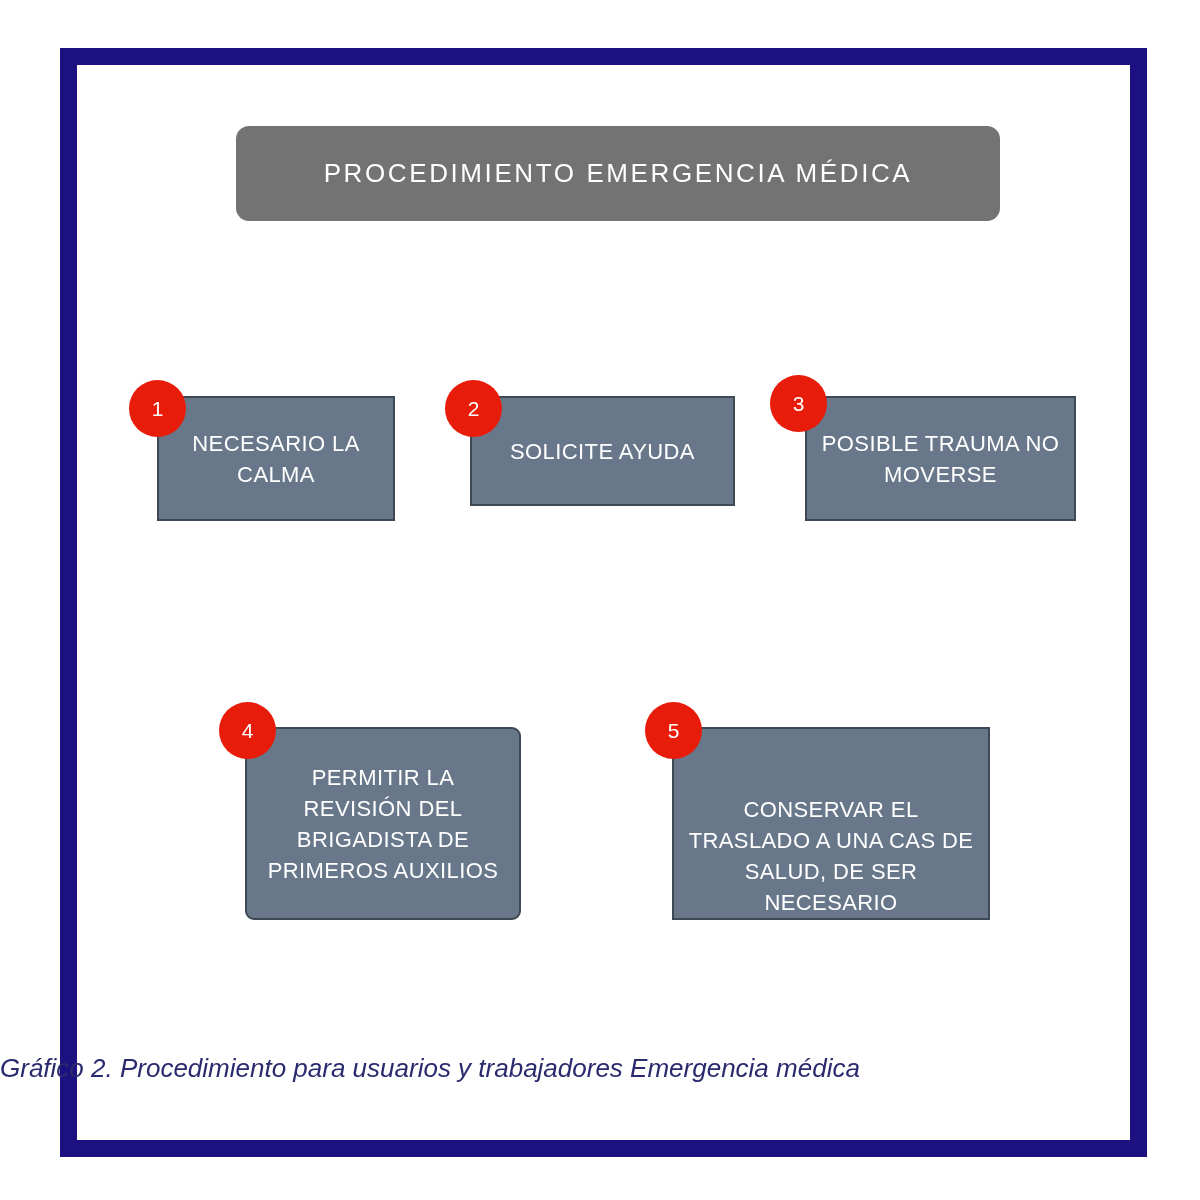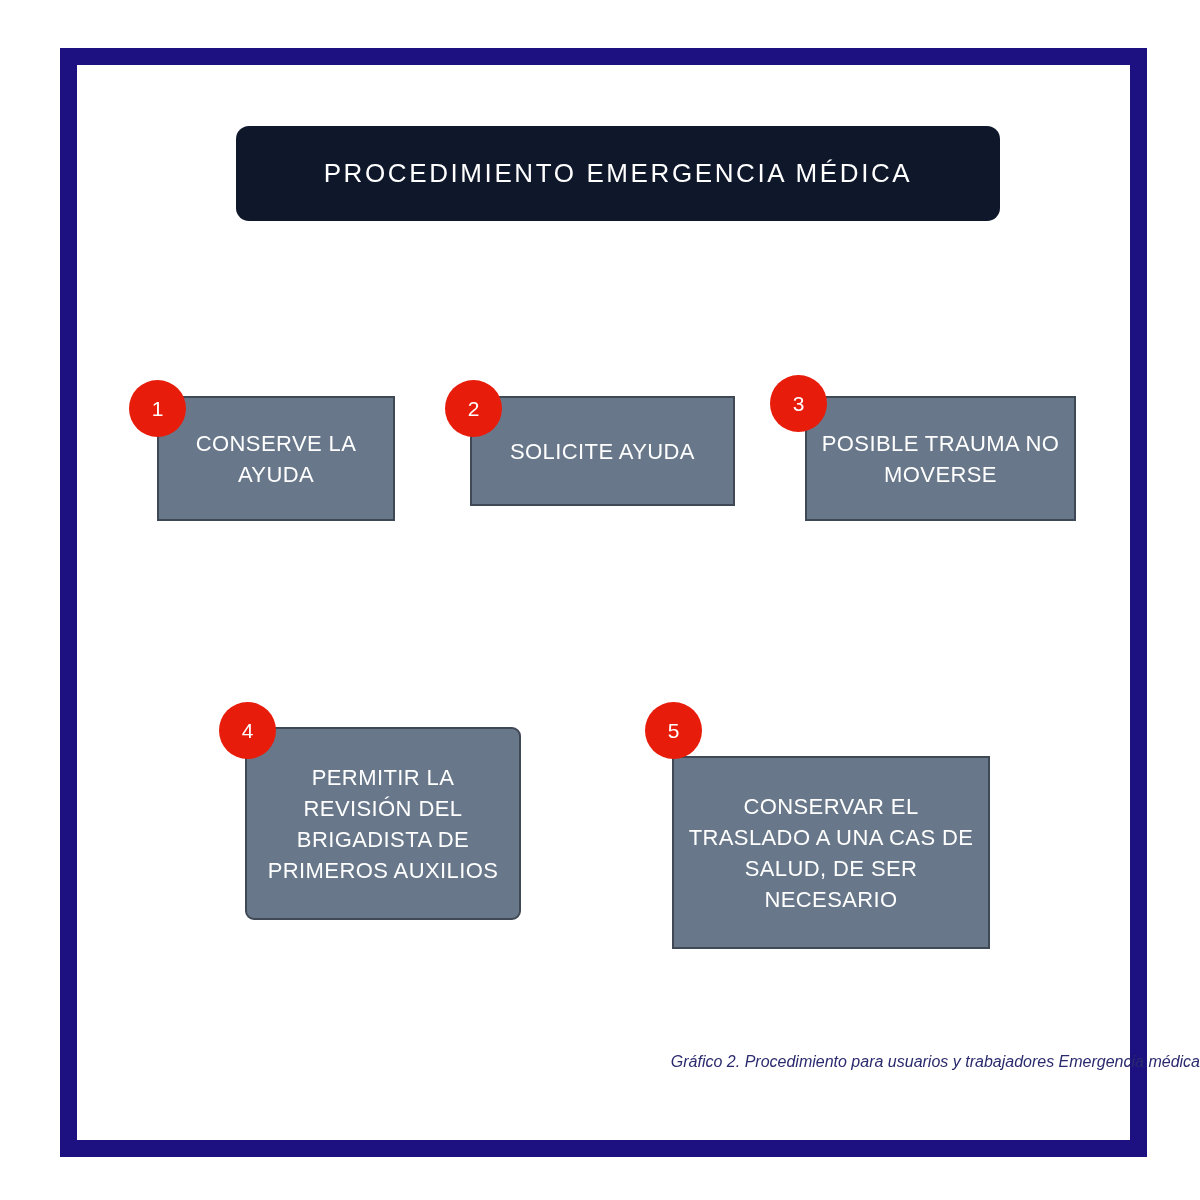--- a/index.html
+++ b/index.html
@@ -33,21 +33,21 @@
     background: #ffffff;
   }
 
   
   .title-banner {
     position: absolute;
     left: 236px;
     top: 126px;
     width: 764px;
     height: 95px;
-    background: #0f172a;
+    background: #737373;
     border-radius: 13px;
     display: flex;
     align-items: center;
     justify-content: center;
   }
   .title-text {
     color: #ffffff;
     font-size: 26px;
     letter-spacing: 2.6px;
     font-weight: 400;
@@ -93,52 +93,52 @@
     font-family: "Liberation Sans", sans-serif;
     z-index: 5;
   }
 
   
   .caption {
     position: absolute;
     left: 0;
     top: 1053px;
     width: 1200px;
-    text-align: right;
+    text-align: left;
     color: #2a2a6e;
     font-style: italic;
-    font-size: 16px;
+    font-size: 26px;
     font-family: "Liberation Sans", sans-serif;
   }
 
   
   #box-1 { left: 157px; top: 396px; width: 238px; height: 125px; }
   #badge-1 { left: 129px; top: 380px; }
   #box-2 { left: 470px; top: 396px; width: 265px; height: 110px; }
   #badge-2 { left: 445px; top: 380px; }
   #box-3 { left: 805px; top: 396px; width: 271px; height: 125px; }
   #badge-3 { left: 770px; top: 375px; }
   #box-4 { left: 245px; top: 727px; width: 276px; height: 193px; border-radius: 9px; }
   #badge-4 { left: 219px; top: 702px; }
-  #box-5 { left: 672px; top: 756px; width: 318px; height: 193px; }
+  #box-5 { left: 672px; top: 727px; width: 318px; height: 193px; align-items: flex-end; }
   #badge-5 { left: 645px; top: 702px; }
 </style>
 </head>
 <body>
 
 <div class="page">
 
   <div class="frame"></div>
 
   <div class="title-banner">
     <div class="title-text">PROCEDIMIENTO EMERGENCIA MÉDICA</div>
   </div>
 
   <div class="step-box" id="box-1">
-    <div class="step-label">CONSERVE LA AYUDA</div>
+    <div class="step-label">NECESARIO LA CALMA</div>
   </div>
   <div class="step-badge" id="badge-1">1</div>
 
   <div class="step-box" id="box-2">
     <div class="step-label">SOLICITE AYUDA</div>
   </div>
   <div class="step-badge" id="badge-2">2</div>
 
   <div class="step-box" id="box-3">
     <div class="step-label">POSIBLE TRAUMA NO MOVERSE</div>

